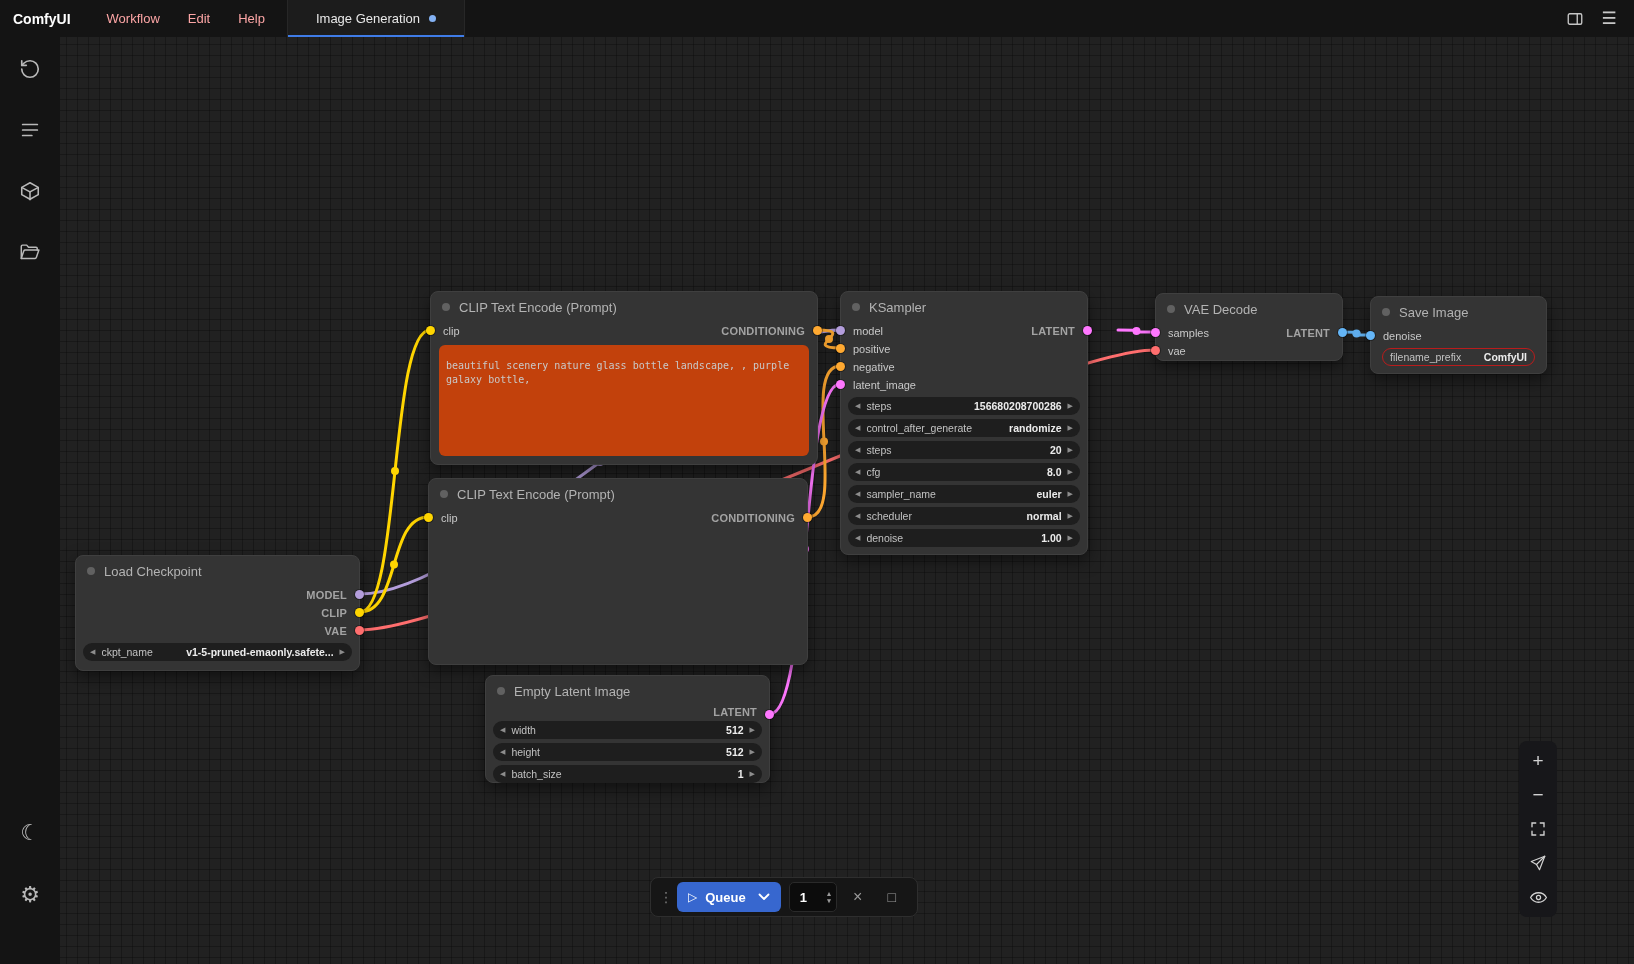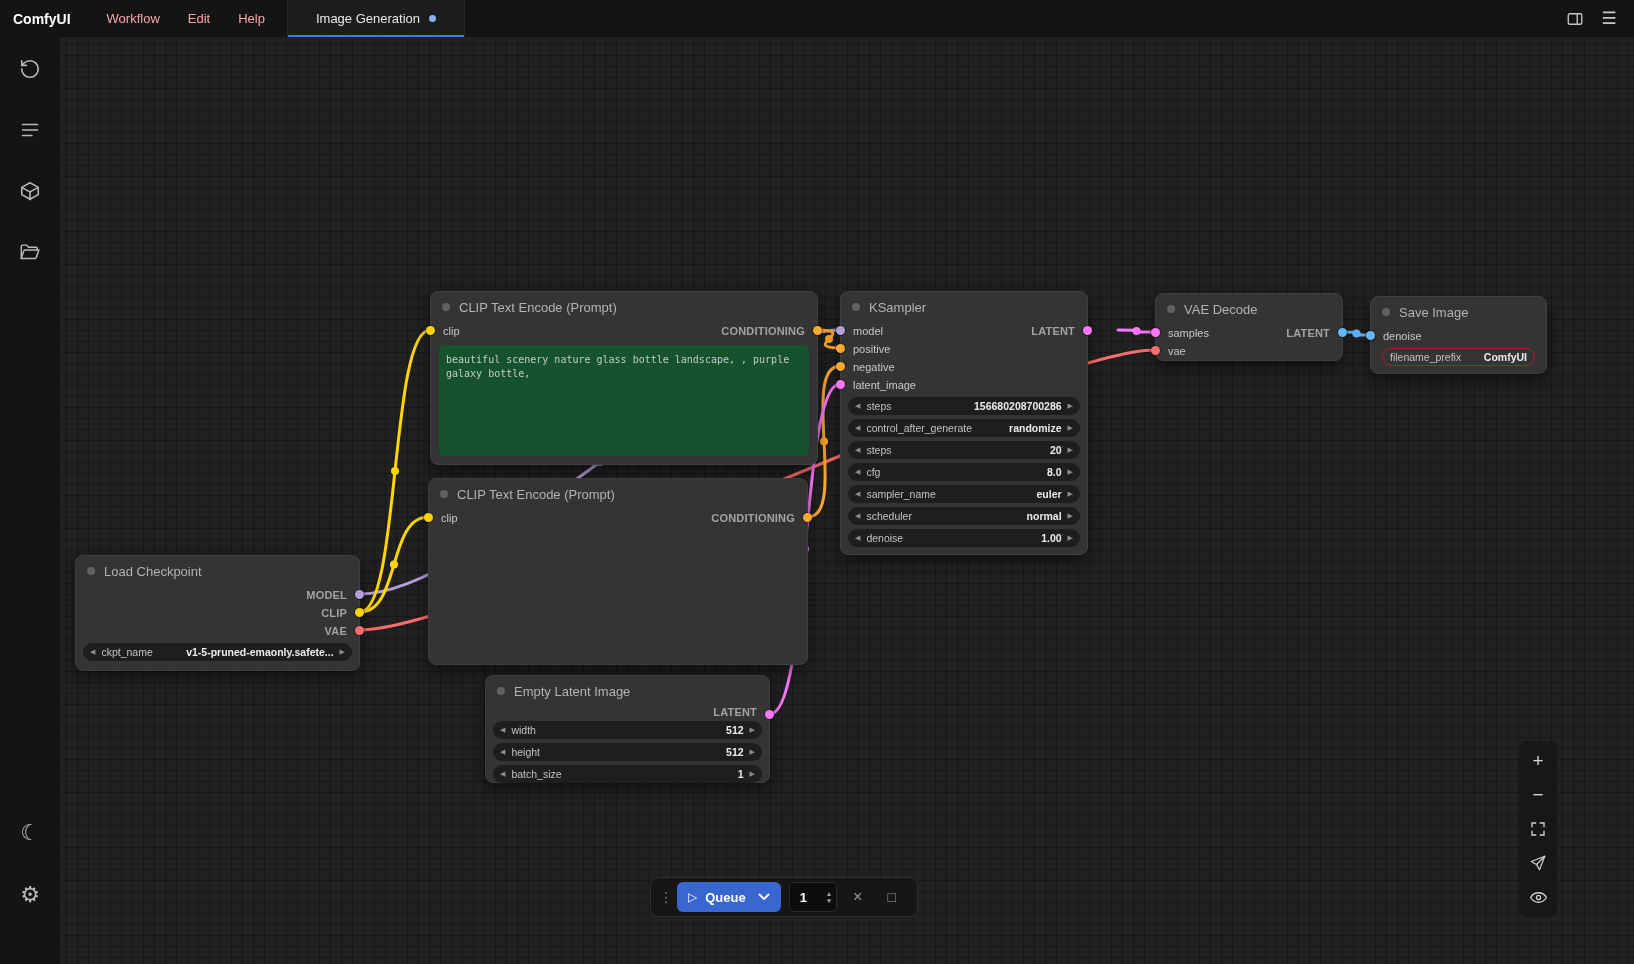--- a/index.html
+++ b/index.html
@@ -26,21 +26,21 @@
   .out-slot { margin-left:auto; padding-right:12px; color:#a3a3a3; font-weight:700; letter-spacing:.2px; }
   .port-dot { position:absolute; width:9px; height:9px; border-radius:50%; top:4px; box-shadow:0 0 0 1px rgba(0,0,0,.35); }
   .port-dot.in { left:-5px; } .port-dot.out { right:-5px; }
   .widgets { padding:3px 7px 6px; display:flex; flex-direction:column; gap:4px; }
   .widget { height:18px; background:#1e1e1e; border-radius:9px; display:flex; align-items:center;
             font-size:10.5px; color:#c2c2c2; padding:0 7px; gap:6px; }
   .widget .arrow { font-size:7px; color:#8d8d8d; }
   .widget .wname { flex:1; text-align:left; white-space:nowrap; overflow:hidden; }
   .widget .wvalue { font-weight:700; color:#ececec; white-space:nowrap; }
   .widget.outline { background:transparent; border:1px solid #b91c1c; margin:0 4px; }
-  .node-text { flex:1; margin:5px 8px 8px; background:#14532d; border-radius:6px; padding:8px 7px;
+  .node-text { flex:1; margin:5px 8px 8px; background:#c2410c; border-radius:6px; padding:14px 7px;
                font-family:"DejaVu Sans Mono", monospace; font-size:10px; color:#c9c9c9;
                line-height:1.4; overflow:hidden; }
 
   
   header { position:absolute; left:0; top:0; width:100%; height:37px; background:#141414;
            display:flex; align-items:center; z-index:10; }
   .logo { font-weight:700; color:#ffffff; font-size:14px; padding:0 22px 0 13px; }
   .menu-item { color:#fca5a5; font-size:13px; padding:0 14px; cursor:pointer; }
   .tab { height:37px; display:flex; align-items:center; gap:9px; padding:0 28px; margin-left:8px;
          background:#1c1c1c; border-left:1px solid #272727; border-right:1px solid #272727;

